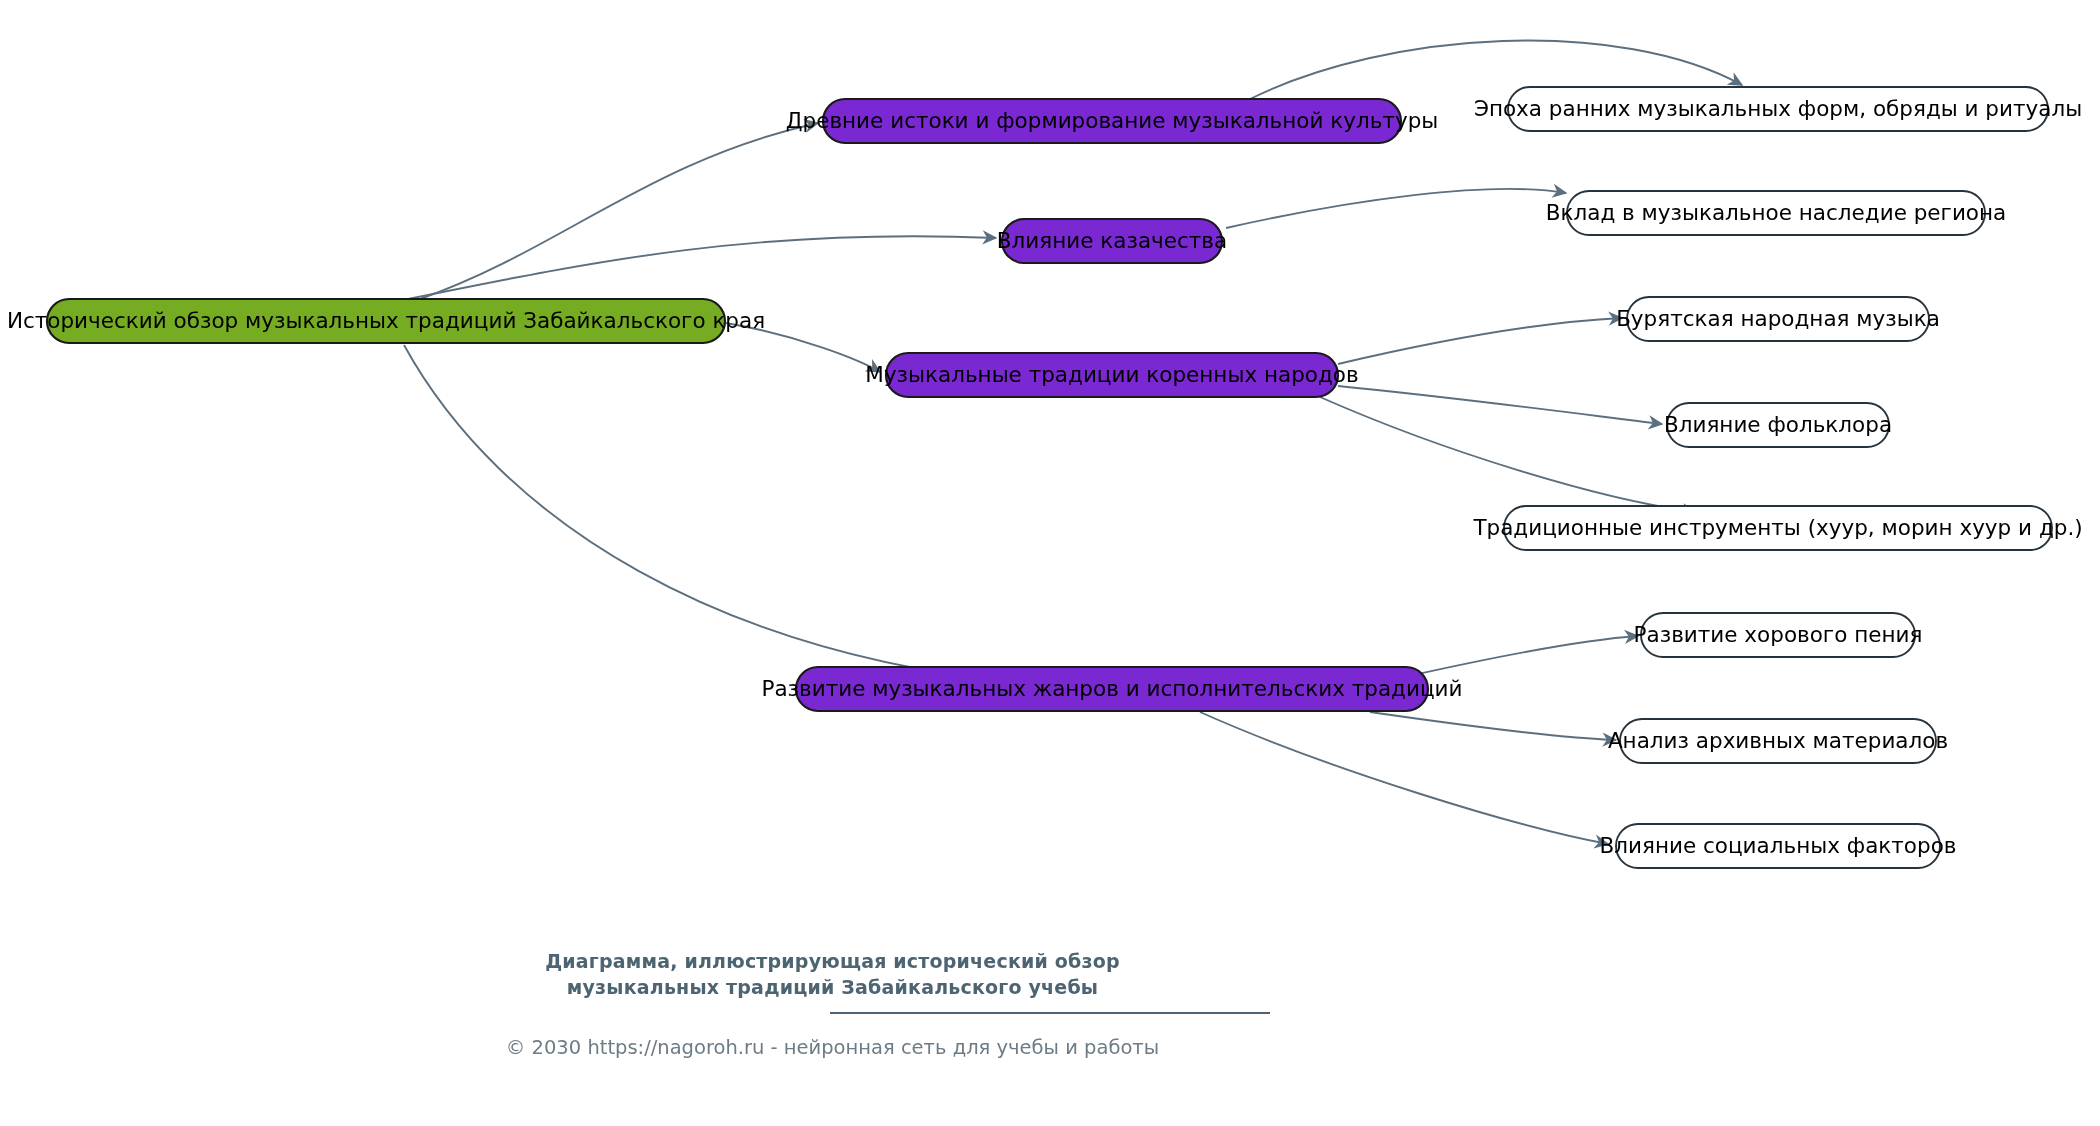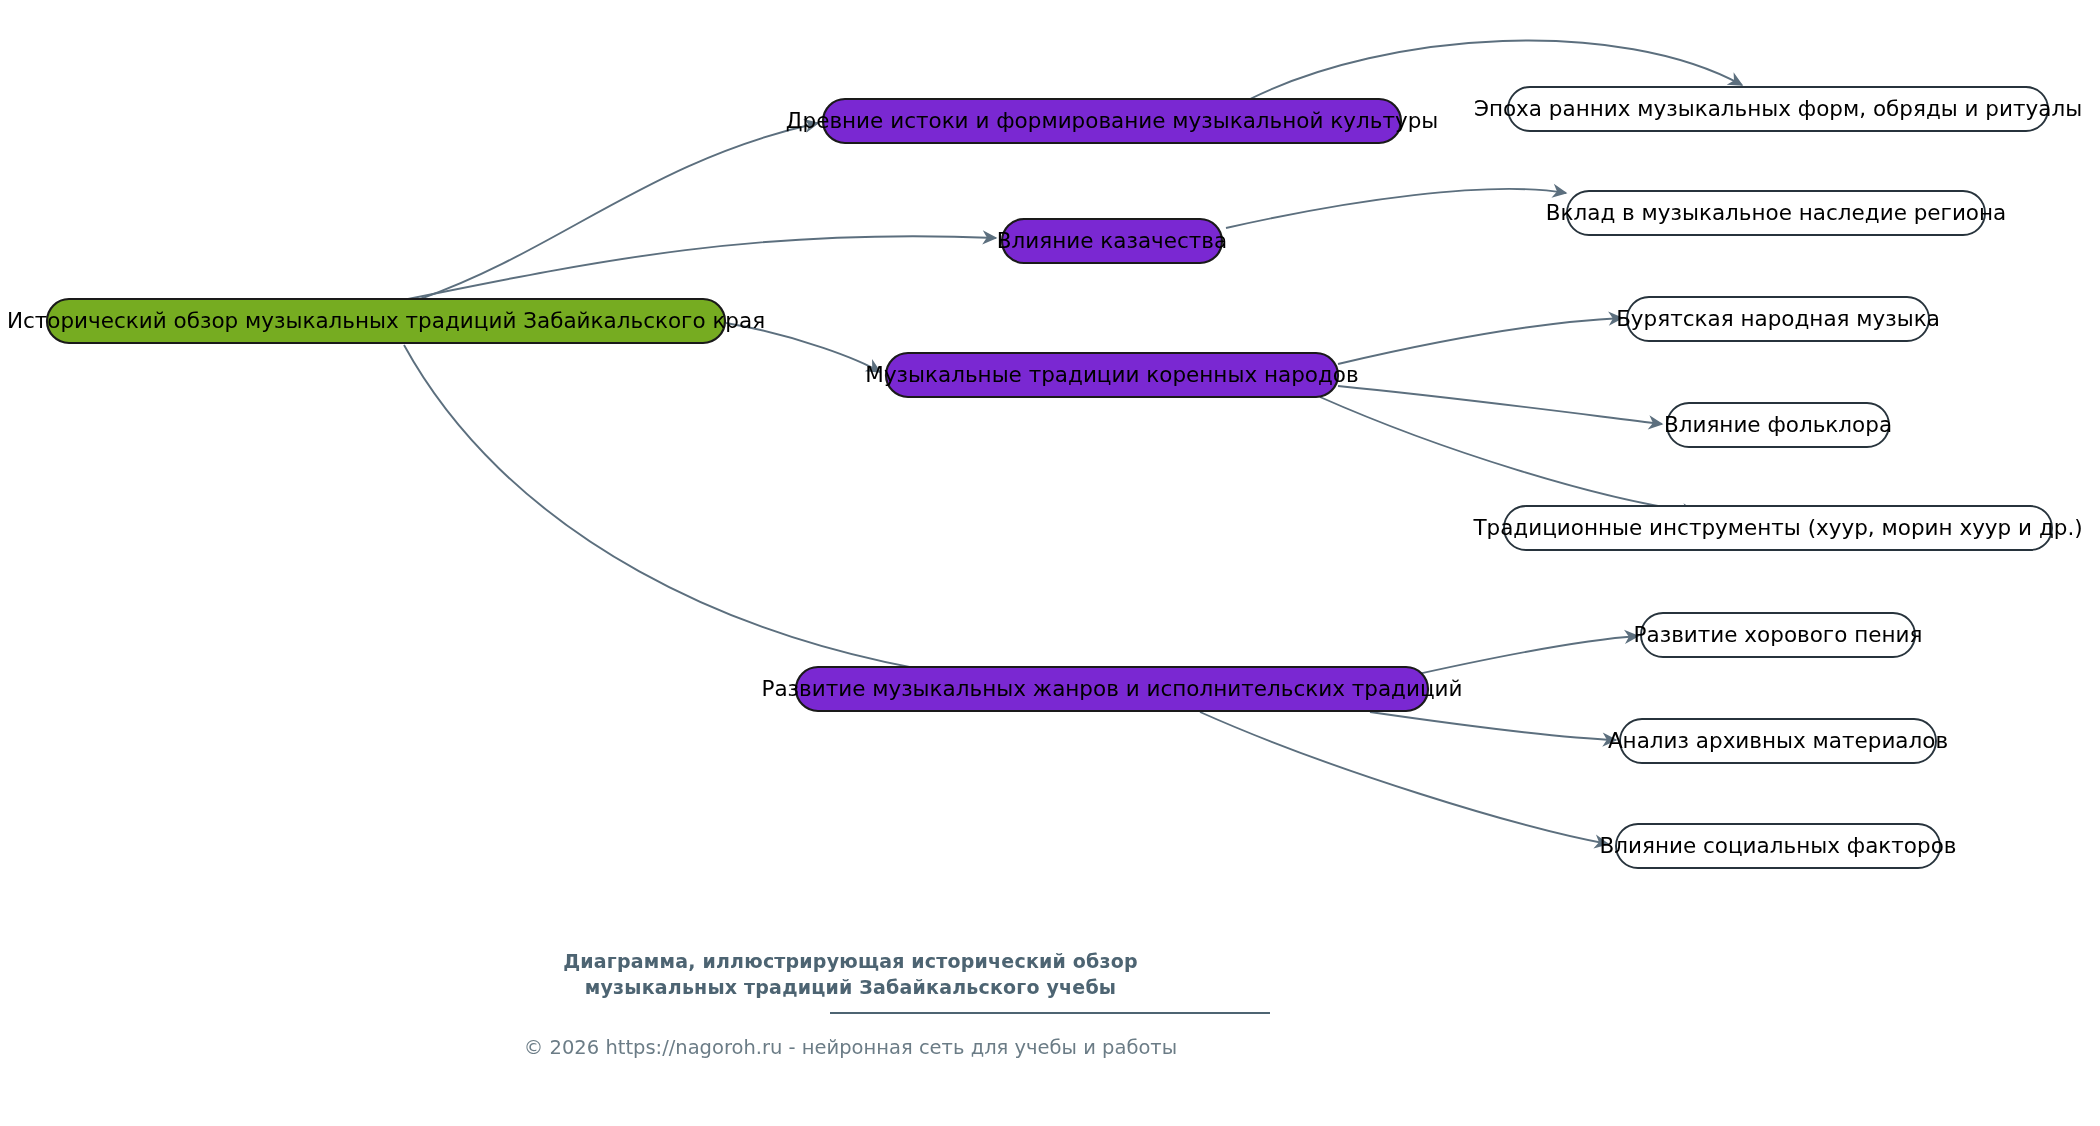--- a/index.html
+++ b/index.html
@@ -55,21 +55,20 @@
   }
   .node-label-root { font-size: 21.5px; }
   .node-label-branch { font-size: 21.5px; }
   .node-label-leaf { font-size: 21.5px; }
 
   .caption-block {
     position: absolute;
     left: 0;
     width: 1665px;
     text-align: center;
-    margin-left: 18px;
   }
   #caption-text {
     top: 948px;
     font-family: "DejaVu Sans", "Liberation Sans", sans-serif;
     font-size: 19px;
     font-weight: bold;
     color: #4d6472;
     line-height: 26px;
     letter-spacing: 0.2px;
   }
@@ -171,16 +170,16 @@
       </g>
   </svg>
 
   <div class="caption-block" id="caption-text">
     <div>Диаграмма, иллюстрирующая исторический обзор</div>
     <div>музыкальных традиций Забайкальского учебы</div>
   </div>
   <div id="caption-rule"></div>
 
   <div class="caption-block" id="footer-text">
-    <span>© 2026 https://nagoroh.ru - нейронная сеть для учебы и работы</span>
+    <span>© 2030 https://nagoroh.ru - нейронная сеть для учебы и работы</span>
   </div>
 
 </div>
 
 </body></html>

